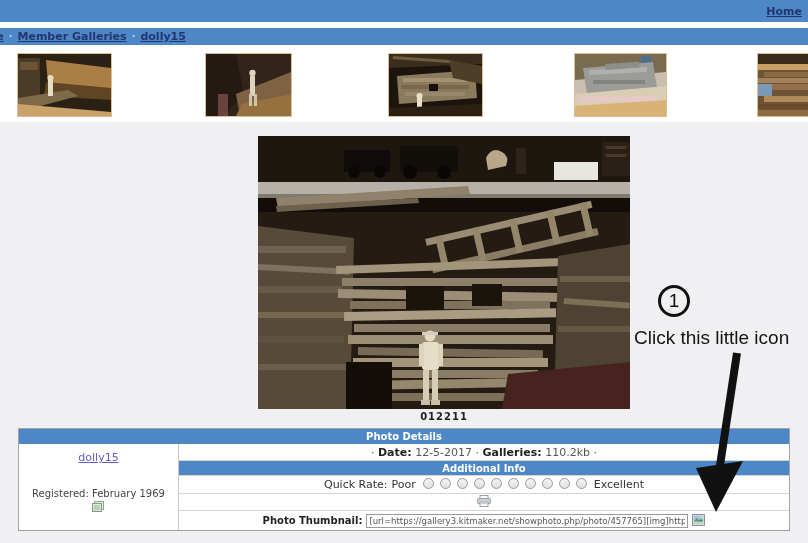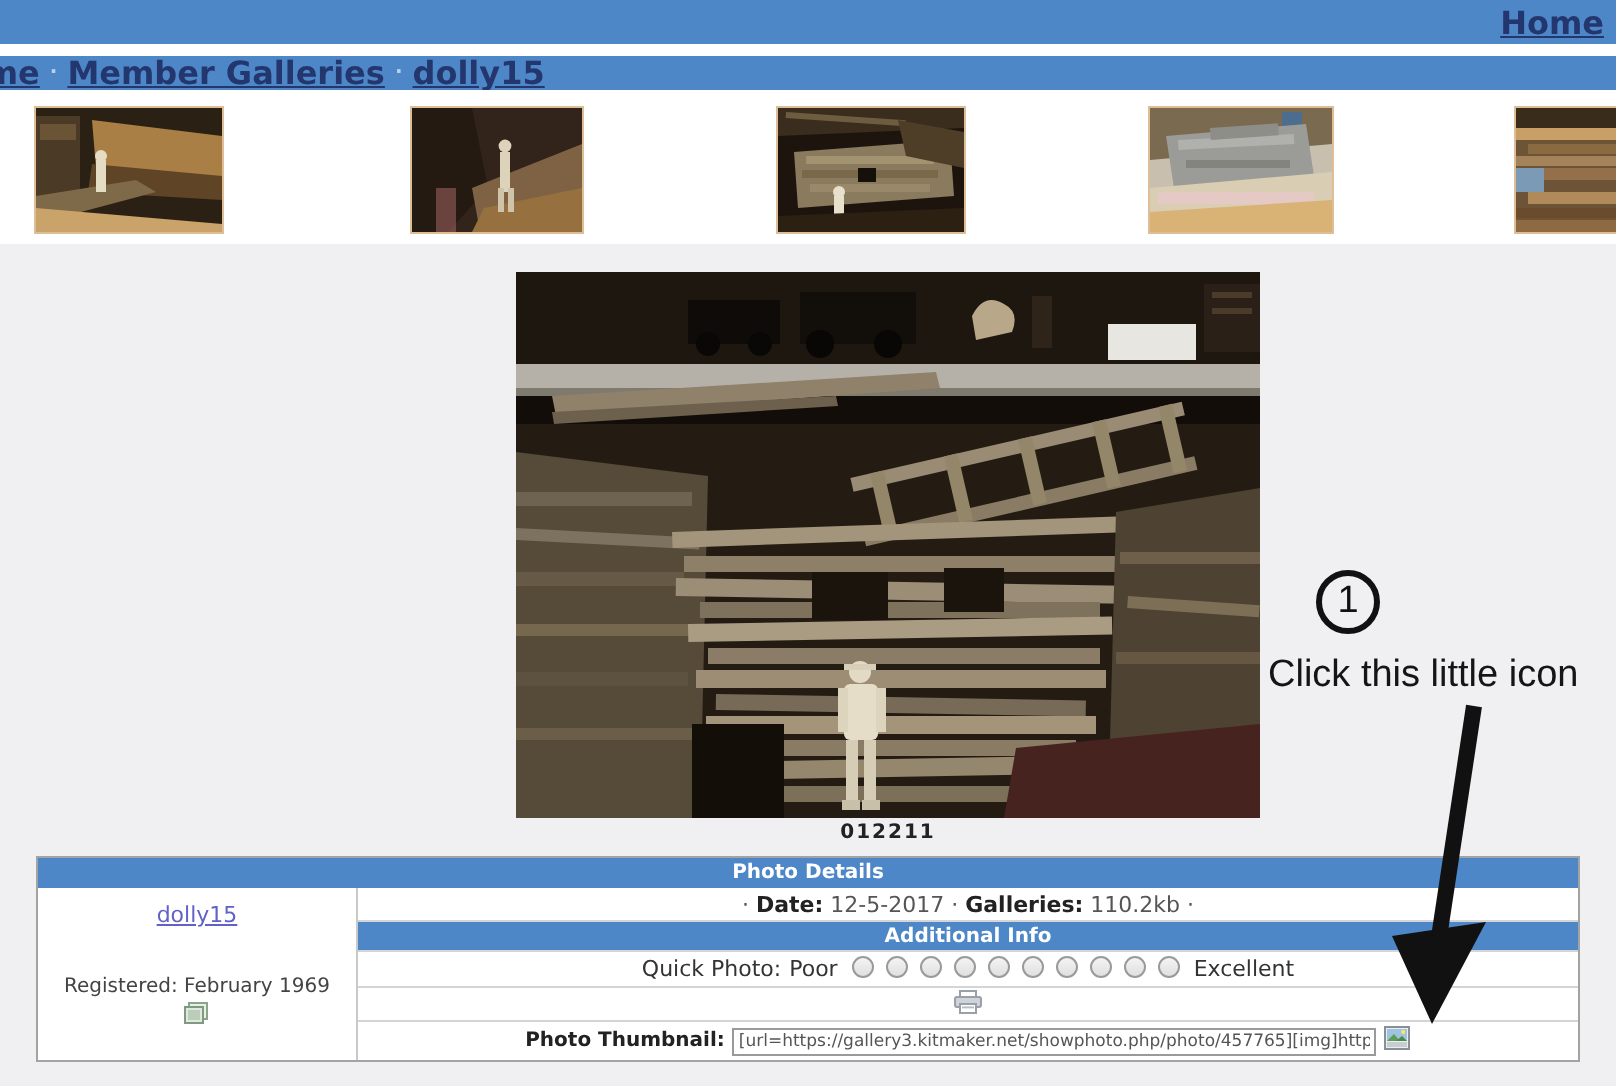--- a/index.html
+++ b/index.html
@@ -11,21 +11,21 @@
     overflow:hidden;
   }
   .top-white { position:absolute; left:0; top:0; width:808px; height:122px; background:#ffffff; }
 
   .topbar {
     position:absolute; left:0; top:0; width:808px; height:22px;
     background:#4d87c7; display:flex; align-items:center; justify-content:flex-end;
     padding-right:6px;
   }
   .topbar a, .crumbbar a {
-    color:#23366e; font-weight:bold; font-size:16px; text-decoration:underline; cursor:pointer;text-align:right;
+    color:#23366e; font-weight:bold; font-size:11px; text-decoration:underline; cursor:pointer;text-align:right;
   }
   .crumbbar {
     position:absolute; left:0; top:28px; width:808px; height:17px;
     background:#4d87c7; display:flex; align-items:center; overflow:hidden;
   }
   .crumbbar .crumb-home { margin-left:-32px; }
   .crumb-sep { color:#bcd2ea; font-size:10px; font-weight:bold; margin:0 5px; }
 
   .thumbstrip { position:absolute; left:0; top:45px; width:808px; height:77px; }
   .thumb {
@@ -276,21 +276,21 @@
         <span>·</span>&nbsp;
         <b>Date:</b>&nbsp;
         <span>12-5-2017</span>&nbsp;
         <span>·</span>&nbsp;
         <b>Galleries:</b>&nbsp;
         <span>110.2kb</span>&nbsp;
         <span>·</span>
       </div>
       <div class="bluebar row" style="justify-content:center;">Additional Info</div>
       <div class="row row-rate">
-        <span>Quick Photo:</span>
+        <span>Quick Rate:</span>
         <span>Poor</span>
         <span id="radio-strip"><span class="radio"></span><span class="radio"></span><span class="radio"></span><span class="radio"></span><span class="radio"></span><span class="radio"></span><span class="radio"></span><span class="radio"></span><span class="radio"></span><span class="radio"></span></span>
         <span>Excellent</span>
       </div>
       <div class="row row-print">
         <span class="mini-icon">
           <svg width="14" height="12" viewBox="0 0 14 12">
             <rect x="3" y="0.5" width="8" height="4" fill="#ffffff" stroke="#9aa0a8"></rect>
             <rect x="0.5" y="3.5" width="13" height="5" rx="1" fill="#cfd4da" stroke="#9aa0a8"></rect>
             <rect x="3" y="7" width="8" height="4.5" fill="#ffffff" stroke="#9aa0a8"></rect>

